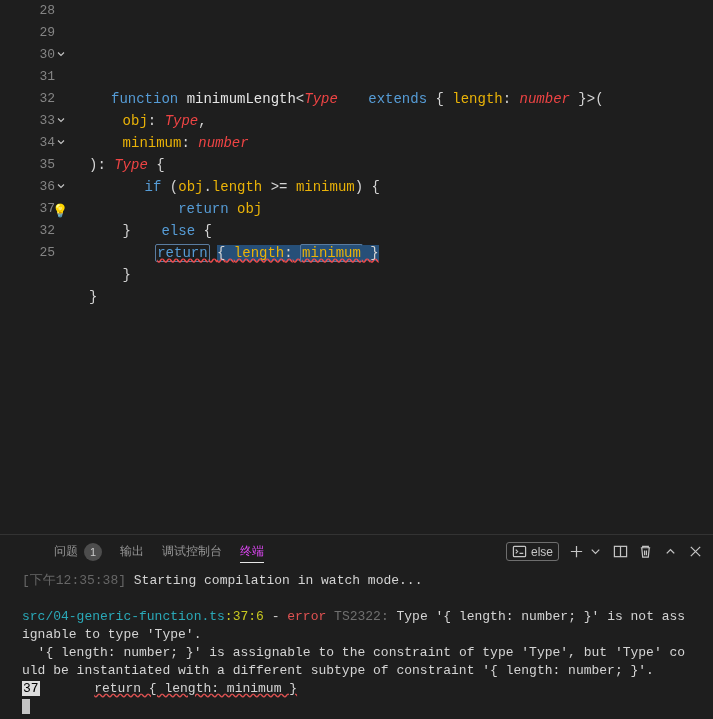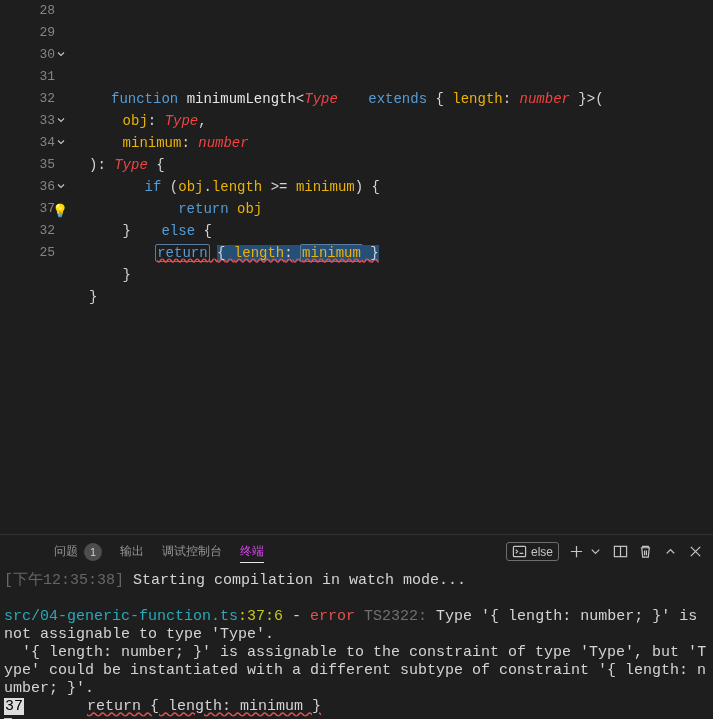--- a/index.html
+++ b/index.html
@@ -118,22 +118,22 @@
     margin-left: auto;
     display: flex;
     align-items: center;
     gap: 10px;
     color: #c5c5c5;
   }
   .pa { cursor: pointer; display: inline-flex; align-items: center; gap: 4px; font-size: 12px; }
   .pa svg { width: 15px; height: 15px; }
   .term {
     flex: 1;
-    padding: 4px 4px;
-    font-size: 15px;
+    padding: 4px 22px;
+    font-size: 13px;
     line-height: 18px;
     overflow: hidden;
     white-space: pre-wrap;
     word-break: break-all;
   }
   .term .ts { color: #666; }
   .term .file { color: #2aa9b8; }
   .term .lc { color: #c7c720; }
   .term .err { color: #e05252; }
   .term .muted { color: #707070; }

